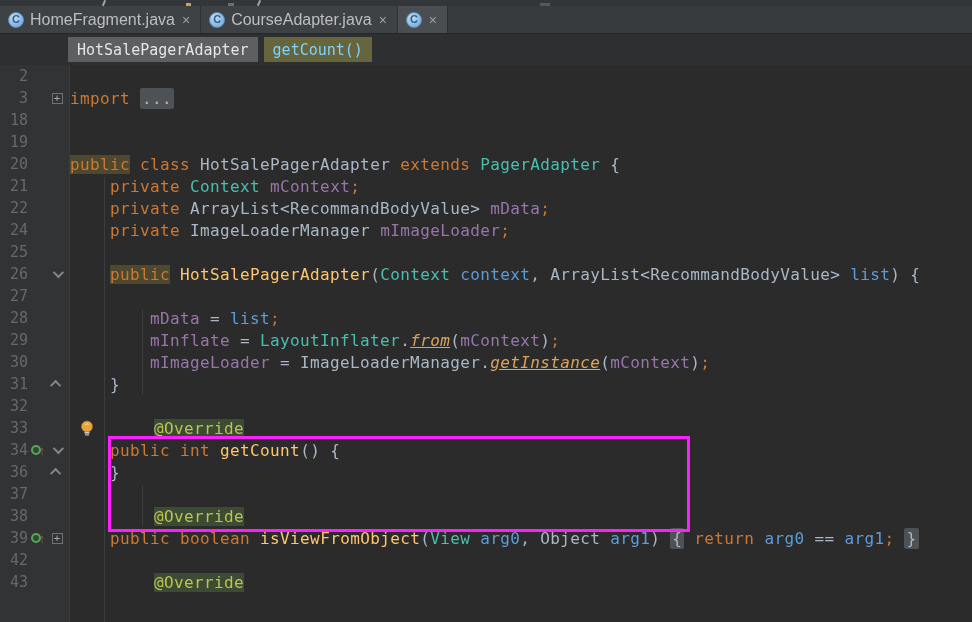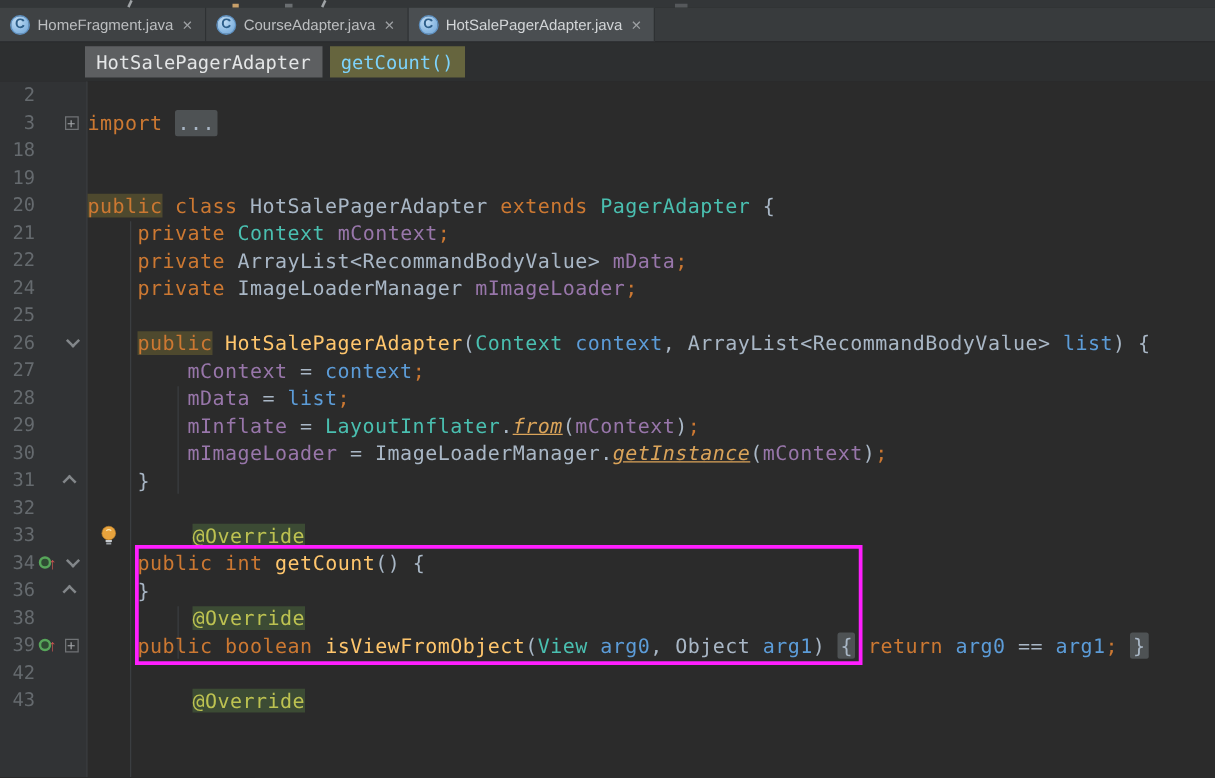--- a/index.html
+++ b/index.html
@@ -10,21 +10,21 @@
   #top-strip { position:relative; height:6px; background:var(--c-topstrip); }
   #top-strip .mark { position:absolute; bottom:0; height:3px; }
   #top-strip .mark.slant { height:6px; width:2px !important; transform:rotate(25deg); }
 
   
   #tab-bar { display:flex; height:28px; background:var(--c-tabbar);
              border-bottom:1px solid #242627; align-items:stretch; }
   .tab { display:flex; align-items:center; gap:6px; padding:0 9px 0 8px;
          background:var(--c-tab); border-right:1px solid #2E3133; cursor:default; }
   .tab.active { background:var(--c-tabactive); }
-  .tab-label { font-size:12px; color:#BCBEC0; white-space:nowrap; }
+  .tab-label { font-size:16px; color:#BCBEC0; white-space:nowrap; }
   .tab.active .tab-label { color:#D2D5D7; }
   .class-icon { width:16px; height:16px; border-radius:50%;
     background:radial-gradient(circle at 35% 30%, #C2DDF4 0%, #8FBCE4 55%, #6FA3D4 100%);
     border:1px solid #5E90C0; color:#2E5F8A; font-size:11px; font-weight:bold;
     display:flex; align-items:center; justify-content:center; line-height:1; }
   .tab-close { color:#9DA0A3; font-size:14px; line-height:1; padding:0 1px; }
 
   
   #crumb-bar { height:31px; background:var(--c-crumbbar); display:flex;
                align-items:center; gap:6px; padding-left:68px; }
@@ -95,21 +95,20 @@
       <span class="tab-label">HomeFragment.java</span>
       <span class="tab-close">×</span>
     </div>
     <div class="tab">
       <span class="class-icon">C</span>
       <span class="tab-label">CourseAdapter.java</span>
       <span class="tab-close">×</span>
     </div>
     <div class="tab active">
       <span class="class-icon">C</span>
-      <span class="tab-label">HotSalePagerAdapter.java</span>
       <span class="tab-close">×</span>
     </div>
   </div>
 
 <div id="crumb-bar">
     <span class="crumb gray">HotSalePagerAdapter</span>
     <span class="crumb olive">getCount()</span>
   </div>
 
 <div id="editor">
@@ -179,21 +178,20 @@
         <span class="gslot"></span>
         <span class="fslot">
           <span class="chev open"></span>
         </span>
         <span class="code"><span class="tk-def">    </span><span class="tk-kw bg-word">public</span><span class="tk-def"> </span><span class="tk-mth">HotSalePagerAdapter</span><span class="tk-def">(</span><span class="tk-cls">Context</span><span class="tk-def"> </span><span class="tk-par">context</span><span class="tk-def">, </span><span class="tk-def">ArrayList&lt;RecommandBodyValue&gt;</span><span class="tk-def"> </span><span class="tk-par">list</span><span class="tk-def">) {</span></span>
       </div>
       <div class="line">
         <span class="ln">27</span>
         <span class="gslot"></span>
         <span class="fslot"></span>
-        <span class="code"><span class="tk-def">        </span><span class="tk-fld">mContext</span><span class="tk-def"> = </span><span class="tk-par">context</span><span class="tk-smc">;</span></span>
       </div>
       <div class="line">
         <span class="ln">28</span>
         <span class="gslot"></span>
         <span class="fslot"></span>
         <span class="code"><span class="tk-def">        </span><span class="tk-fld">mData</span><span class="tk-def"> = </span><span class="tk-par">list</span><span class="tk-smc">;</span></span>
       </div>
       <div class="line">
         <span class="ln">29</span>
         <span class="gslot"></span>
@@ -247,20 +245,26 @@
       </div>
       <div class="line">
         <span class="ln">36</span>
         <span class="gslot"></span>
         <span class="fslot">
           <span class="chev close"></span>
         </span>
         <span class="code"><span class="tk-def">    }</span></span>
       </div>
       <div class="line">
+        <span class="ln">37</span>
+        <span class="gslot"></span>
+        <span class="fslot"></span>
+        <span class="code"></span>
+      </div>
+      <div class="line">
         <span class="ln">38</span>
         <span class="gslot"></span>
         <span class="fslot"></span>
         <span class="code"><span class="tk-def">    </span><span class="tk-ann bg-annhl">@Override</span></span>
       </div>
       <div class="line">
         <span class="ln">39</span>
         <span class="gslot">
           <span class="ovr">
             <span class="ovr-circle"></span>

